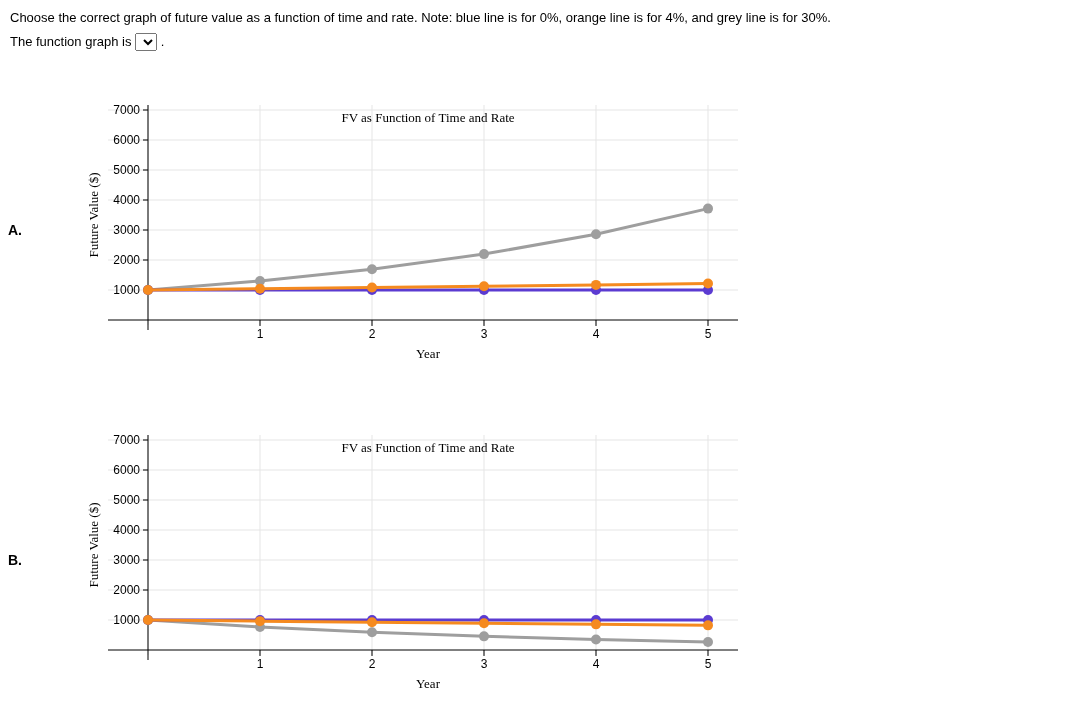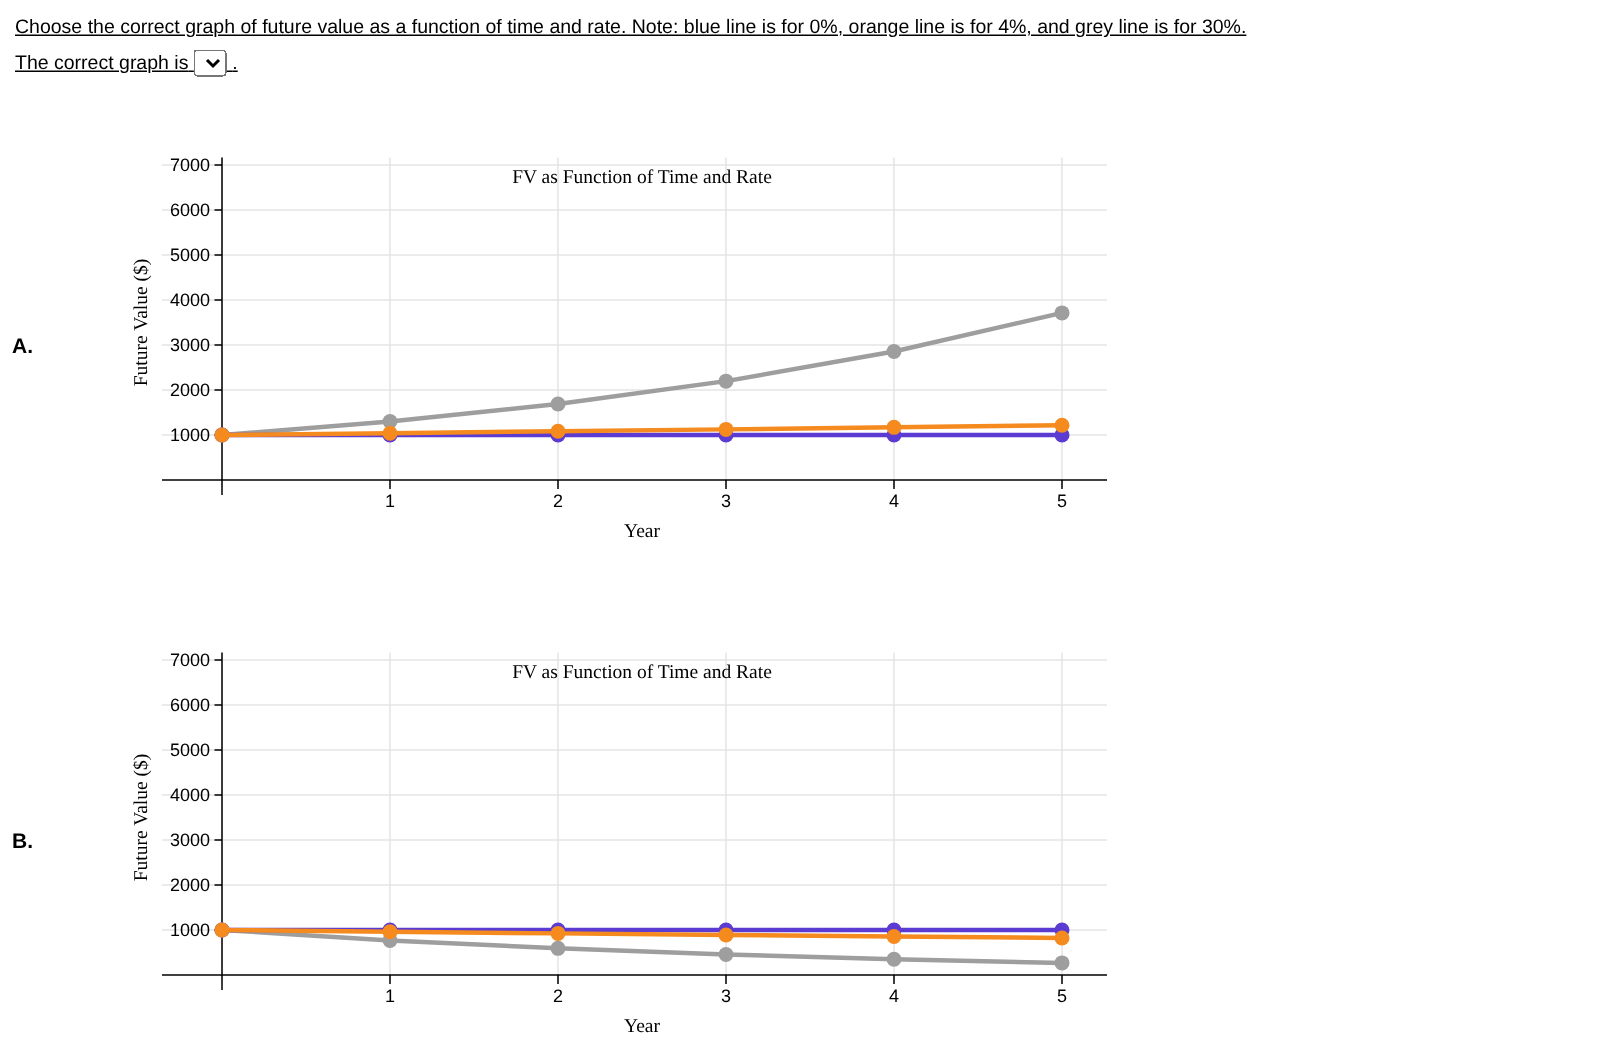--- a/index.html
+++ b/index.html
@@ -1,16 +1,16 @@
 <!DOCTYPE html>
 <html><head>
 <meta charset="utf-8">
 <style>
   html, body { margin:0; padding:0; font-family: Arial, Helvetica, sans-serif; font-size:13px; color:#000; background:#fff; }
-  .page { width:1074px; height:702px; position:relative; box-sizing:border-box; padding:8px 10px;text-decoration:underline; }
+  .page { width:1074px; height:702px; position:relative; box-sizing:border-box; padding:8px 10px; }
   .prompt-line { margin:2px 0 8px 0; }
   .answer-line { margin:0 0 24px 0; }
   select.answer-select { font-size:12px; }
   .charts-area { position:absolute; left:0; top:80px; }
   .chart-row { display:flex; align-items:center; height:300px; }
   .row-label { width:60px; text-align:left; padding-left:8px; font-weight:bold; font-size:14px; }
   .chart-wrap { position:relative; width:680px; height:280px; }
   .chart-svg { width:680px; height:280px; }
   .grid-line { stroke:#e5e5e5; stroke-width:1; }
   .axis-line { stroke:#000; stroke-width:1; }
@@ -22,21 +22,21 @@
   .c-blue  { stroke:#5b3bd1; } .f-blue  { fill:#5b3bd1; }
   .c-orange{ stroke:#f58a1f; } .f-orange{ fill:#f58a1f; }
   .c-grey  { stroke:#9e9e9e; } .f-grey  { fill:#9e9e9e; }
 </style>
 </head>
 <body>
 <div class="page">
 
 <div class="prompt-line">Choose the correct graph of future value as a function of time and rate. Note: blue line is for 0%, orange line is for 4%, and grey line is for 30%.</div>
 <div class="answer-line">
-  <span>The correct graph is</span>
+  <span>The function graph is</span>
   <select class="answer-select" title="">
     <option></option>
   </select>
   <span>.</span>
 </div>
 
 <div class="charts-area">
 
   <div class="chart-row">
     <div class="row-label">A.</div>

